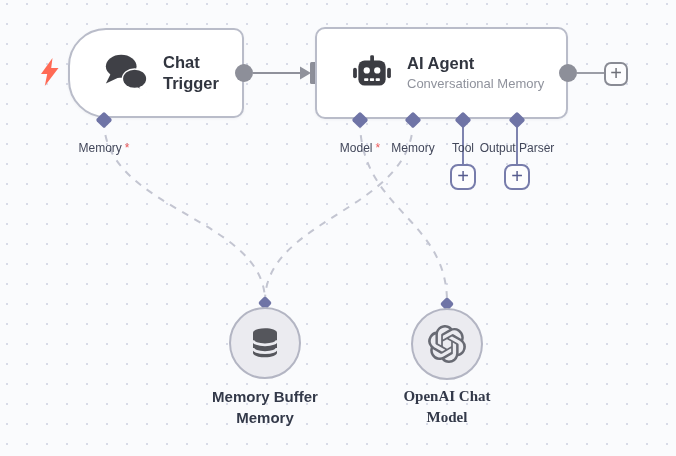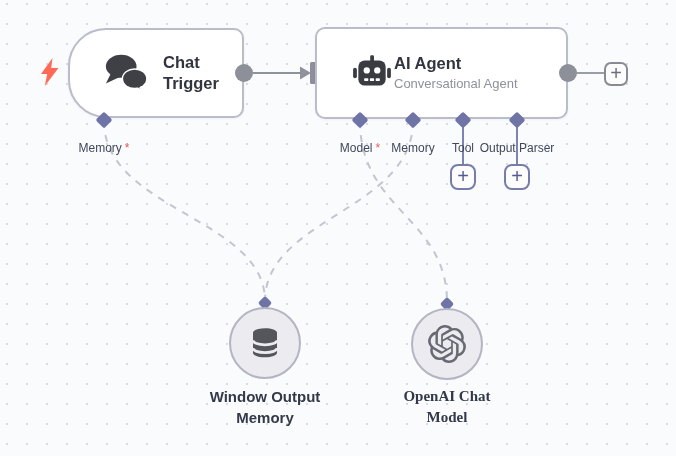--- a/index.html
+++ b/index.html
@@ -124,23 +124,23 @@
           </g>
           <circle cx="15" cy="17.5" r="3" fill="#ffffff"></circle>
           <circle cx="25" cy="17.5" r="3" fill="#ffffff"></circle>
           <g fill="#ffffff">
             <rect x="12.5" y="25" width="4" height="2.6" rx="0.6"></rect>
             <rect x="18" y="25" width="4" height="2.6" rx="0.6"></rect>
             <rect x="23.5" y="25" width="4" height="2.6" rx="0.6"></rect>
           </g>
         </svg>
       </div>
-      <div style="margin-left:1px;">
+      <div style="margin-left:14px;">
         <div class="node-title">AI Agent</div>
-        <div class="node-subtitle">Conversational Agent</div>
+        <div class="node-subtitle">Conversational Memory</div>
       </div>
     </div>
 
     <div class="endpoint-circle" style="left:559px;top:64px;"></div>
 
     <div class="plus-btn plus-gray" style="left:604px;top:62px;">
       <span class="plus-glyph">+</span>
     </div>
 
     <div class="diamond" style="left:354px;top:114px;"></div>
@@ -171,21 +171,21 @@
     <div class="diamond small" style="left:260px;top:298px;"></div>
     <div class="round-node" style="left:229px;top:307px;">
       <span class="icon-box">
         <svg width="36" height="36" viewBox="0 0 24 24">
           <path d="M4 5.2 C4 3.4 7.6 2.2 12 2.2 s8 1.2 8 3 v13.3 c0 1.8 -3.6 3 -8 3 s-8 -1.2 -8 -3 Z" fill="#55565c"></path>
           <path d="M4 10.2 c0 1.8 3.6 3 8 3 s8 -1.2 8 -3" stroke="#ebebf0" stroke-width="1.8" fill="none"></path>
           <path d="M4 15.4 c0 1.8 3.6 3 8 3 s8 -1.2 8 -3" stroke="#ebebf0" stroke-width="1.8" fill="none"></path>
         </svg>
       </span>
     </div>
-    <div class="round-label" style="left:200px;top:386px;">Window Output Memory</div>
+    <div class="round-label" style="left:200px;top:386px;">Memory Buffer Memory</div>
 
     <div class="diamond small" style="left:442px;top:299px;"></div>
     <div class="round-node" style="left:411px;top:308px;">
       <span class="icon-box">
         <svg width="38" height="38" viewBox="0 0 24 24">
           <path fill="#686a73" d="M22.2819 9.8211a5.9847 5.9847 0 0 0-.5157-4.9108 6.0462 6.0462 0 0 0-6.5098-2.9A6.0651 6.0651 0 0 0 4.9807 4.1818a5.9847 5.9847 0 0 0-3.9977 2.9 6.0462 6.0462 0 0 0 .7427 7.0966 5.98 5.98 0 0 0 .511 4.9107 6.051 6.051 0 0 0 6.5146 2.9001A5.9847 5.9847 0 0 0 13.2599 24a6.0557 6.0557 0 0 0 5.7718-4.2058 5.9894 5.9894 0 0 0 3.9977-2.9001 6.0557 6.0557 0 0 0-.7475-7.073zM13.2599 22.4a4.4755 4.4755 0 0 1-2.8764-1.04l.1419-.0804 4.7783-2.7582a.7948.7948 0 0 0 .3927-.6813v-6.7369l2.02 1.1686a.071.071 0 0 1 .038.052v5.5826a4.504 4.504 0 0 1-4.4945 4.4944zm-9.6607-4.1254a4.4708 4.4708 0 0 1-.5346-3.0137l.142.0852 4.783 2.7582a.7712.7712 0 0 0 .7806 0l5.8428-3.3685v2.3324a.0804.0804 0 0 1-.0332.0615L9.74 19.9502a4.4992 4.4992 0 0 1-6.1408-1.6464zM2.3408 7.8956a4.485 4.485 0 0 1 2.3655-1.9728V11.6a.7664.7664 0 0 0 .3879.6765l5.8144 3.3543-2.0201 1.1685a.0757.0757 0 0 1-.071 0l-4.8303-2.7865A4.504 4.504 0 0 1 2.3408 7.8956zm16.5963 3.8558L13.1038 8.364 15.1192 7.2a.0757.0757 0 0 1 .071 0l4.8303 2.7913a4.4944 4.4944 0 0 1-.6765 8.1042v-5.6772a.79.79 0 0 0-.407-.667zm2.0107-3.0231l-.142-.0852-4.7735-2.7818a.7759.7759 0 0 0-.7854 0L9.409 9.2297V6.8974a.0662.0662 0 0 1 .0284-.0615l4.8303-2.7866a4.4992 4.4992 0 0 1 6.6802 4.66zM8.3065 12.863l-2.02-1.1638a.0804.0804 0 0 1-.038-.0567V6.0742a4.4992 4.4992 0 0 1 7.3757-3.4537l-.142.0805L8.704 5.459a.7948.7948 0 0 0-.3927.6813zm1.0976-2.3654l2.602-1.4998 2.6069 1.4998v2.9994l-2.5974 1.4997-2.6067-1.4997Z"></path>
         </svg>
       </span>
     </div>
     <div class="round-label" style="left:382px;top:386px;font-family:Liberation Serif, serif;">OpenAI Chat Model</div>

